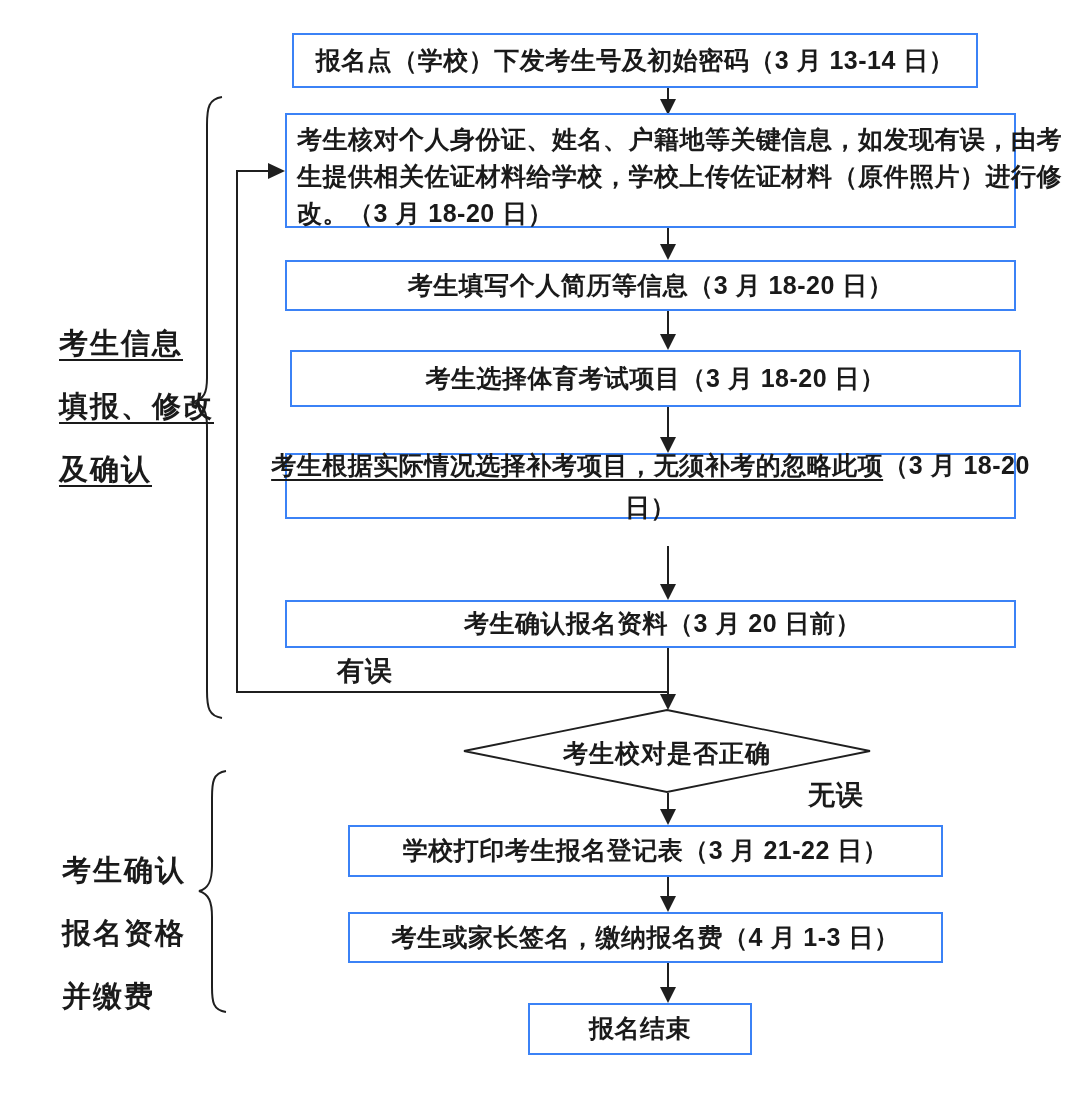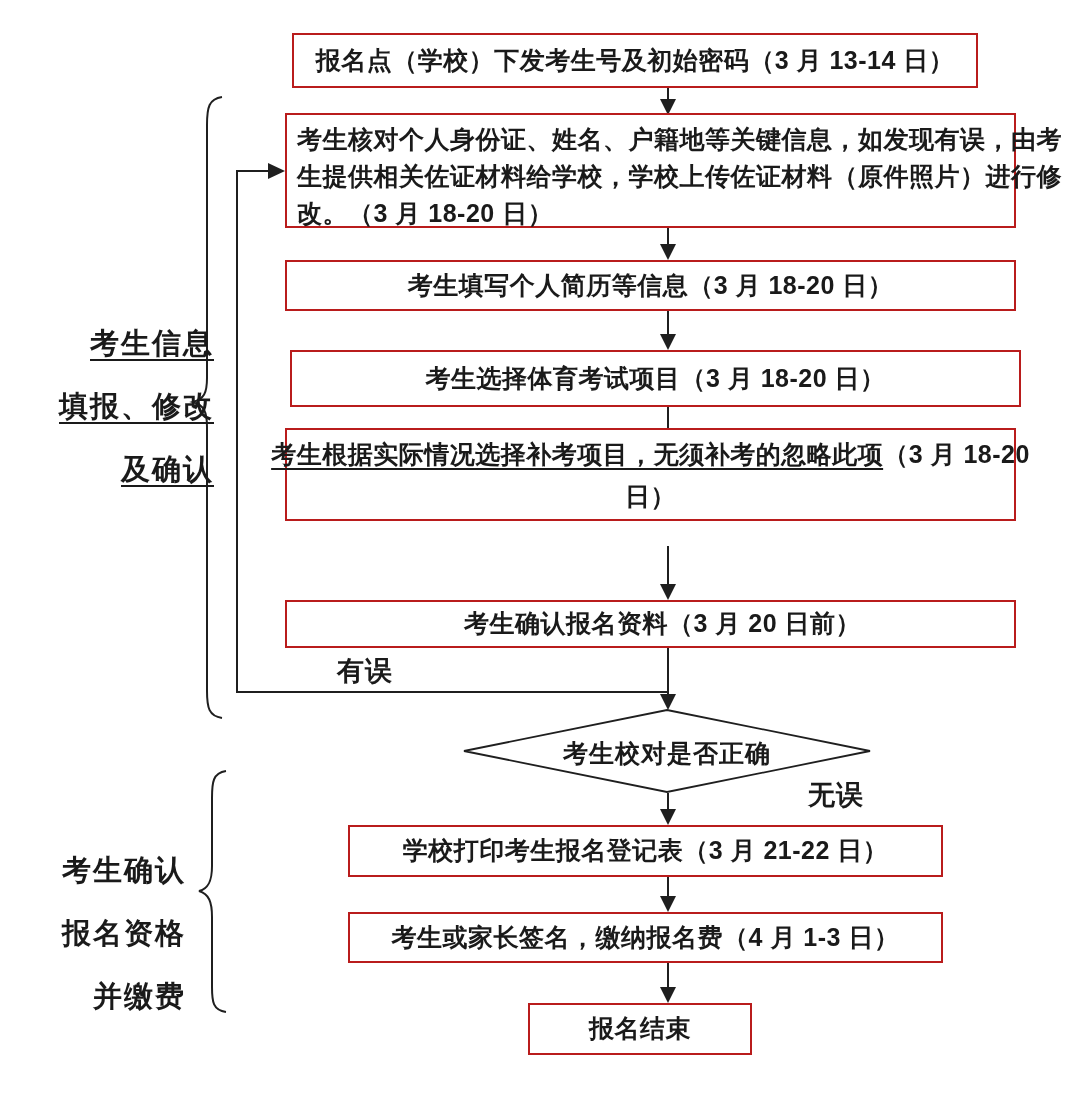--- a/index.html
+++ b/index.html
@@ -8,21 +8,21 @@
     width:1080px;height:1101px;
     background:#ffffff;
     font-family:"Liberation Sans","DejaVu Sans",sans-serif;
     color:#1a1a1a;
     overflow:hidden;
   }
   .stage svg{position:absolute;left:0;top:0;}
   .fbox{
     position:absolute;
     box-sizing:border-box;
-    border:2px solid #b91c1c;
+    border:2px solid #3b82f6;
     background:#ffffff;
     display:flex;
     flex-direction:column;
     align-items:center;
     justify-content:center;
     text-align:center;
     font-size:25px;
     font-weight:600;
     line-height:1.35;
     letter-spacing:0.5px;
@@ -45,21 +45,21 @@
     font-weight:600;
     letter-spacing:1px;
     white-space:nowrap;
   }
   .side-label{
     position:absolute;
     font-size:29px;
     font-weight:800;
     letter-spacing:2px;
   }
-  .side-label .sl-line{display:block;margin-bottom:23px;white-space:nowrap;text-align:right;}
+  .side-label .sl-line{display:block;margin-bottom:23px;white-space:nowrap;}
   .side-label.underlined .sl-line{text-decoration:underline;text-underline-offset:6px;text-decoration-thickness:2px;}
 </style>
 </head>
 <body>
 
 <div class="stage">
 
   <svg width="1080" height="1101" viewBox="0 0 1080 1101">
     <g stroke="#1f1f1f" stroke-width="2" fill="none">
 
@@ -108,21 +108,21 @@
   </div>
 
   <div class="fbox" style="left:285px;top:260px;width:731px;height:51px;">
     <span>考生填写个人简历等信息（3 月 18-20 日）</span>
   </div>
 
   <div class="fbox" style="left:290px;top:350px;width:731px;height:57px;">
     <span>考生选择体育考试项目（3 月 18-20 日）</span>
   </div>
 
-  <div class="fbox" style="left:285px;top:428px;width:731px;height:93px;">
+  <div class="fbox" style="left:285px;top:453px;width:731px;height:66px;">
     <span class="ln2"><span class="ul">考生根据实际情况选择补考项目，无须补考的忽略此项</span><span>（3 月 18-20</span></span>
     <span class="ln2">日）</span>
   </div>
 
   <div class="fbox" style="left:285px;top:600px;width:731px;height:48px;padding-left:24px;">
     <span>考生确认报名资料（3 月 20 日前）</span>
   </div>
 
   <div class="diamond-label" style="left:464px;top:737px;width:406px;">考生校对是否正确</div>
 

